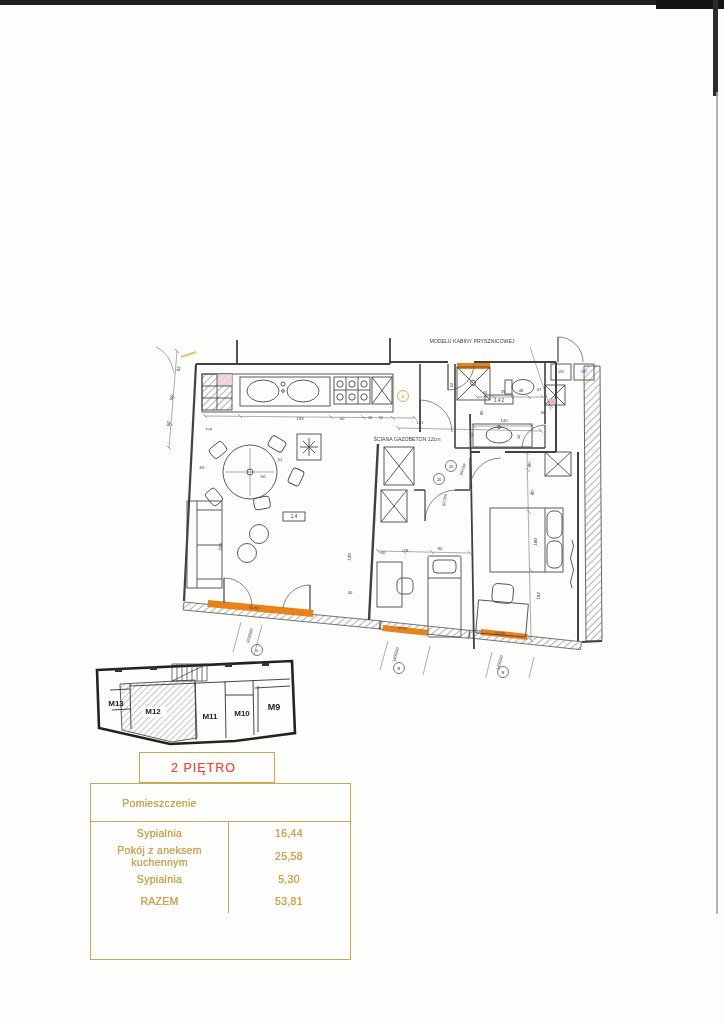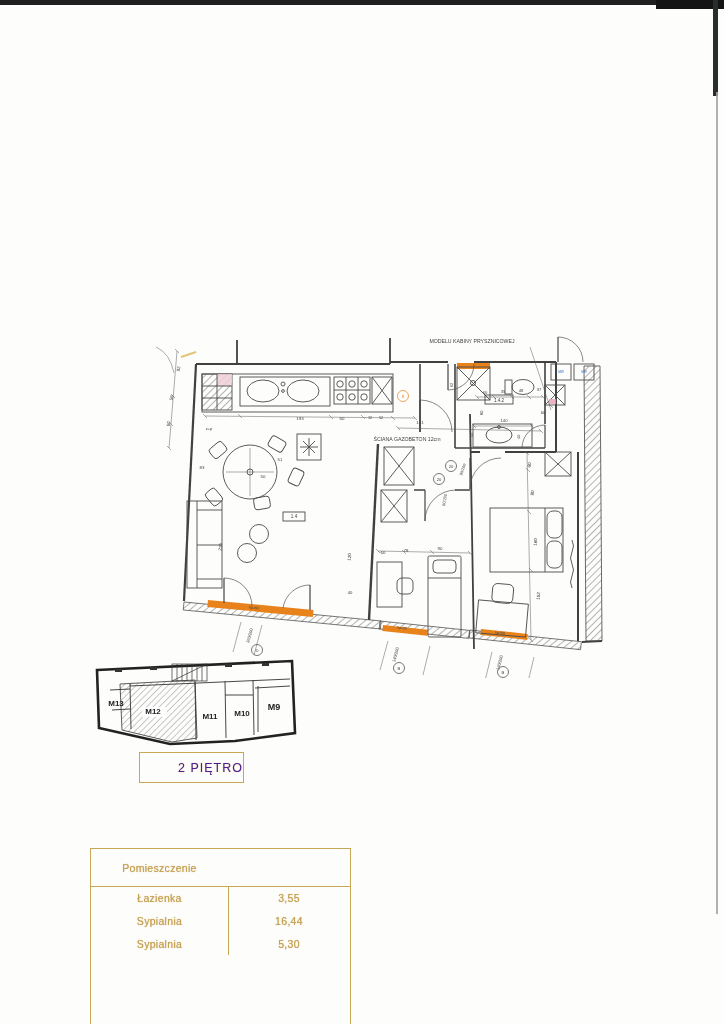--- a/index.html
+++ b/index.html
@@ -14,25 +14,25 @@
   svg.main-plan{position:absolute;left:140px;top:328px;width:520px;height:350px;}
   svg.mini-plan{position:absolute;left:88px;top:648px;width:215px;height:102px;}
   .w{stroke:#414141;fill:none;}
   .f{stroke:#4a4a4a;fill:none;stroke-width:.9;}
   .d{stroke:#5a5a5a;fill:none;stroke-width:.5;}
   .arc{stroke:#555;fill:none;stroke-width:.7;}
   .leaf{stroke:#444;fill:none;stroke-width:1.2;}
   .hl{fill:#e8831c;stroke:none;}
   
   .floor-label{position:absolute;left:139px;top:752px;width:103px;height:29px;
-    border:1.3px solid #c9a855;color:#4c1d95;font-size:12.5px;letter-spacing:1px;
-    display:flex;align-items:center;justify-content:flex-end;
-    text-shadow:0 0 1px rgba(201,168,85,.8);}
+    border:1.3px solid #c9a855;color:#ef4444;font-size:12.5px;letter-spacing:1px;
+    display:flex;align-items:center;justify-content:flex-start;
+    text-shadow:0 0 1px rgba(201,168,85,.8);padding-left:31px;}
   
-  .area-table{position:absolute;left:90px;top:848px;width:259px;height:175px;
+  .area-table{position:absolute;left:90px;top:783px;width:259px;height:175px;
     border:1.6px solid #c9a855;color:#c5a050;font-size:10.5px;letter-spacing:.3px;
     text-shadow:0 0 1px rgba(197,160,80,.85);}
   .t-head{display:flex;height:37px;border-bottom:1.2px solid #c9a855;align-items:center;}
   .t-h1{width:137px;text-align:center;}
   .t-h2{flex:1;text-align:center;padding:0 10px;line-height:1.25;}
   .t-body{position:relative;}
   .t-body:before{content:"";position:absolute;left:137px;top:0;bottom:0;width:1.2px;background:#c9a855;}
   .tr{display:flex;height:22.7px;align-items:center;}
   .c1{width:137px;text-align:center;}
   .c2{flex:1;text-align:center;}
@@ -329,26 +329,30 @@
   <div class="floor-label">
     <span>2 PIĘTRO</span>
   </div>
 
   <div class="area-table">
     <div class="t-head">
       <div class="t-h1">Pomieszczenie</div>
     </div>
     <div class="t-body" id="table-body">
         <div class="tr">
-          <div class="c1">Łazienka</div>
-          <div class="c2">3,55</div>
+          <div class="c1">Sypialnia</div>
+          <div class="c2">16,44</div>
         </div>
         <div class="tr">
-          <div class="c1">Sypialnia</div>
-          <div class="c2">16,44</div>
+          <div class="c1">Pokój z aneksem kuchennym</div>
+          <div class="c2">25,58</div>
         </div>
         <div class="tr">
           <div class="c1">Sypialnia</div>
           <div class="c2">5,30</div>
         </div>
+        <div class="tr">
+          <div class="c1">RAZEM</div>
+          <div class="c2">53,81</div>
+        </div>
       </div>
   </div>
 </div>
 
 </body></html>

